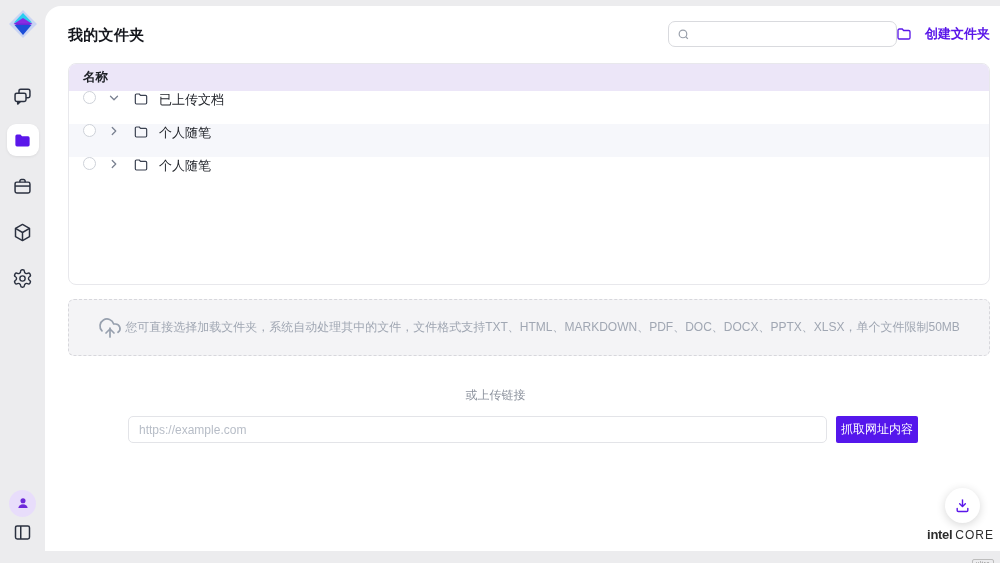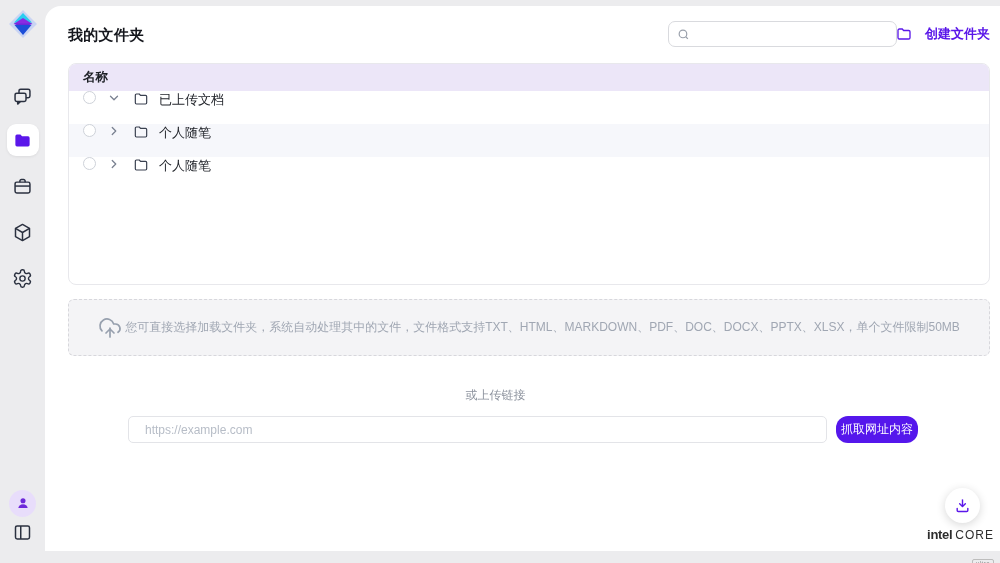--- a/index.html
+++ b/index.html
@@ -41,23 +41,23 @@
   .row-folder-icon { width:16px; height:16px; flex:none; display:flex; margin-left:1px; }
   .folder-name { font-size:13px; color:#23262c; margin-left:-1px; }
 
   
   .upload-area { position:absolute; left:23px; top:293px; width:922px; height:57px; background:#f4f4f6; border:1px dashed #d7d7dc; border-radius:6px; display:flex; flex-direction:row; align-items:center; justify-content:center; gap:3px; cursor:pointer; }
   .upload-hint { font-size:12px; color:#a0a7b3; }
 
   .or-link { position:absolute; left:0; width:901px; top:381px; text-align:center; font-size:12px; color:#8d939e; }
 
   .url-row { position:absolute; left:83px; top:410px; width:790px; height:27px; display:flex; gap:9px; }
-  .url-input { flex:1; height:27px; border:1px solid #e3e4e8; border-radius:5px; padding:0 16px; font-size:12px; color:#333; outline:none; font-family:inherit; }
+  .url-input { flex:1; height:27px; border:1px solid #e3e4e8; border-radius:5px; padding:0 10px; font-size:12px; color:#333; outline:none; font-family:inherit; }
   .url-input::placeholder { color:#b7bdc7; }
-  .fetch-btn { width:82px; height:27px; background:#5517ec; color:#fff; border:none; border-radius:12px; font-size:12px; cursor:pointer; font-family:inherit; }
+  .fetch-btn { width:82px; height:27px; background:#5517ec; color:#fff; border:none; border-radius:2px; font-size:12px; cursor:pointer; font-family:inherit; }
 
   
   .fab { position:absolute; left:945px; top:488px; width:35px; height:35px; border-radius:50%; background:#fff; box-shadow:0 2px 10px rgba(0,0,0,.16); display:flex; align-items:center; justify-content:center; cursor:pointer; z-index:6; }
   .intel { position:absolute; left:928px; top:527px; width:66px; display:flex; flex-direction:column; align-items:flex-end; z-index:6;gap:16px; }
   .intel-line { display:flex; align-items:baseline; gap:3px; color:#2d2d2d; }
   .intel-word { font-size:13px; font-weight:700; letter-spacing:-.3px; }
   .intel-core { font-size:12px; font-weight:400; letter-spacing:1px; }
   .intel-badge { font-size:6px; color:#8a8a8a; border:1px solid #bdbdbd; border-radius:2px; padding:0 3px; margin-top:1px; letter-spacing:.5px; }
 
   svg { display:block; }

